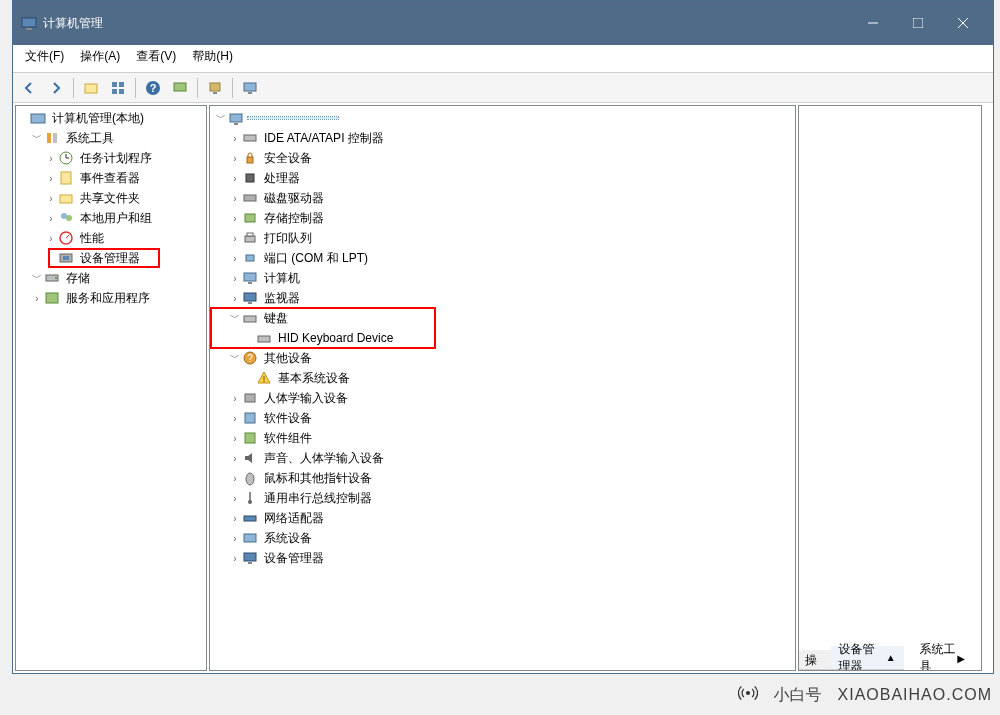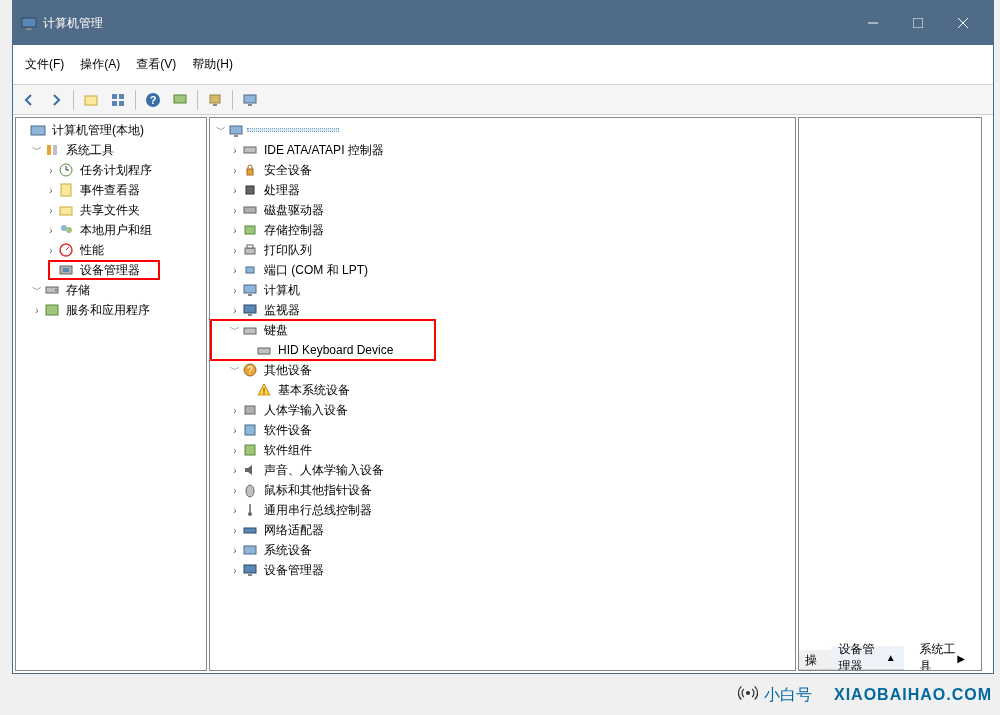--- a/index.html
+++ b/index.html
@@ -2,21 +2,21 @@
 <html><head>
 <meta charset="utf-8">
 <style>
   * { box-sizing: border-box; margin: 0; padding: 0; font-family: "Microsoft YaHei", "Segoe UI", sans-serif; }
   body { width: 1000px; height: 715px; overflow: hidden; background: #f0f0f0; position: relative; }
   .window { position: absolute; left: 12px; top: 0; width: 982px; height: 674px; background: #fff; border: 1px solid #4a6d8c; display: flex; flex-direction: column; }
   .titlebar { height: 44px; background: #4f6b87; color: #fff; display: flex; align-items: center; padding: 0 8px; font-size: 12px; }
   .titlebar .ticon { width: 16px; height: 16px; margin-right: 6px; display: inline-block; }
   .titlebar .spacer { flex: 1; }
   .winbtn { width: 45px; height: 30px; display: flex; align-items: center; justify-content: center; cursor: default; }
-  .menubar { height: 40px; background: #fff; display: flex; align-items: center; padding: 0 4px; font-size: 12px; border-bottom: 1px solid #d0d0d0; }
+  .menubar { height: 28px; background: #fff; display: flex; align-items: flex-start; padding: 0 4px; font-size: 12px; border-bottom: 1px solid #d0d0d0; }
   .menubar .mitem { padding: 3px 8px; cursor: default; }
   .toolbar { height: 30px; background: #f5f5f5; display: flex; align-items: center; padding: 0 4px; gap: 3px; border-bottom: 1px solid #d0d0d0; }
   .toolbar .tbtn { width: 24px; height: 24px; display: flex; align-items: center; justify-content: center; cursor: default; }
   .toolbar .sep { width: 1px; height: 20px; background: #c0c0c0; margin: 0 2px; }
   .body { flex: 1; display: flex; overflow: hidden; }
   .pane { border: 1px solid #828790; background: #fff; overflow: auto; font-size: 12px; }
   .pane.left { width: 192px; margin: 2px 1px 2px 2px; }
   .pane.center { flex: 1; margin: 2px 1px; position: relative; }
   .pane.right { width: 184px; margin: 2px 11px 2px 1px; display: flex; flex-direction: row; align-items: flex-end; }
 
@@ -29,23 +29,23 @@
   .node.sel .lbl { background: #cde8ff; outline: 1px dotted #79a; }
   .indent { display: inline-block; }
   .redbox { position: absolute; border: 2px solid #ff0000; pointer-events: none; z-index: 5; }
 
   .right-hdr { height: 20px; background: #f0f0f0; border-bottom: 1px solid #d0d0d0; padding: 2px 6px; font-size: 12px; }
   .right-sec { height: 24px; background: #eef3f9; border-bottom: 1px solid #d0d0d0; padding: 4px 8px; font-size: 12px; display:flex; align-items:center; }
   .right-sec .arrow { margin-left:auto; font-size:10px; }
   .right-item { height: 24px; padding: 4px 16px; font-size: 12px; display:flex; align-items:center; cursor:default; }
   .right-item .arrow { margin-left:auto; font-size:10px; }
 
-  .watermark { position:absolute; right:8px; bottom:8px; display:flex; align-items:center; gap:6px; font-size:16px; color:#0369a1;justify-content:center; }
+  .watermark { position:absolute; right:8px; bottom:8px; display:flex; align-items:center; gap:16px; font-size:16px; color:#404040;justify-content:center; }
   .watermark .wicon svg { width:20px; height:20px; }
-  .watermark .domain { font-weight:bold; letter-spacing:1px;margin-left:16px; }
+  .watermark .domain { font-weight:normal; letter-spacing:1px; }
 </style>
 </head>
 <body>
 
 <div class="window">
 
   <div class="titlebar">
     <span class="ticon">
       <svg viewBox="0 0 16 16">
           <rect x="1" y="3" width="14" height="9" fill="#5b87b5" stroke="#2a4a6a"></rect>

